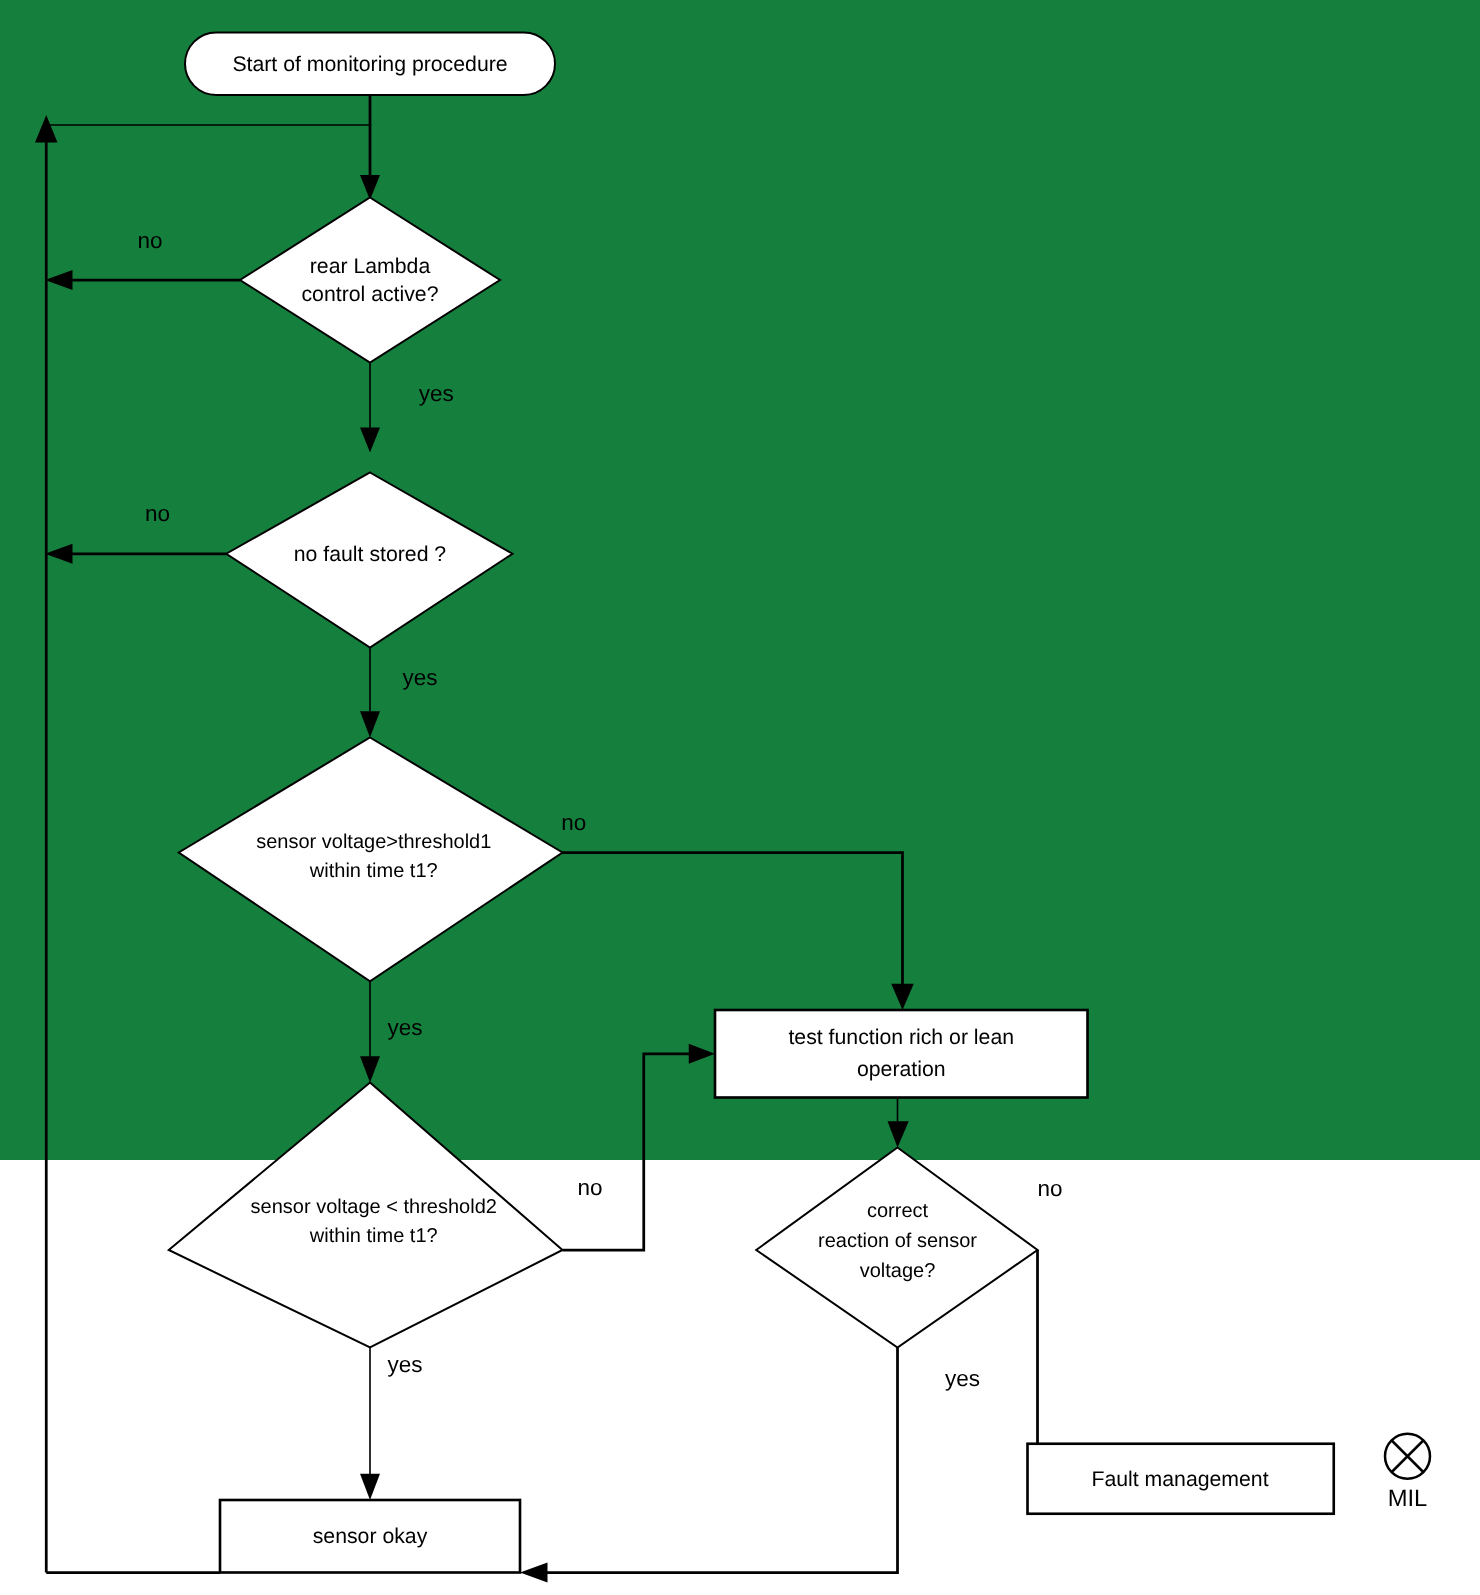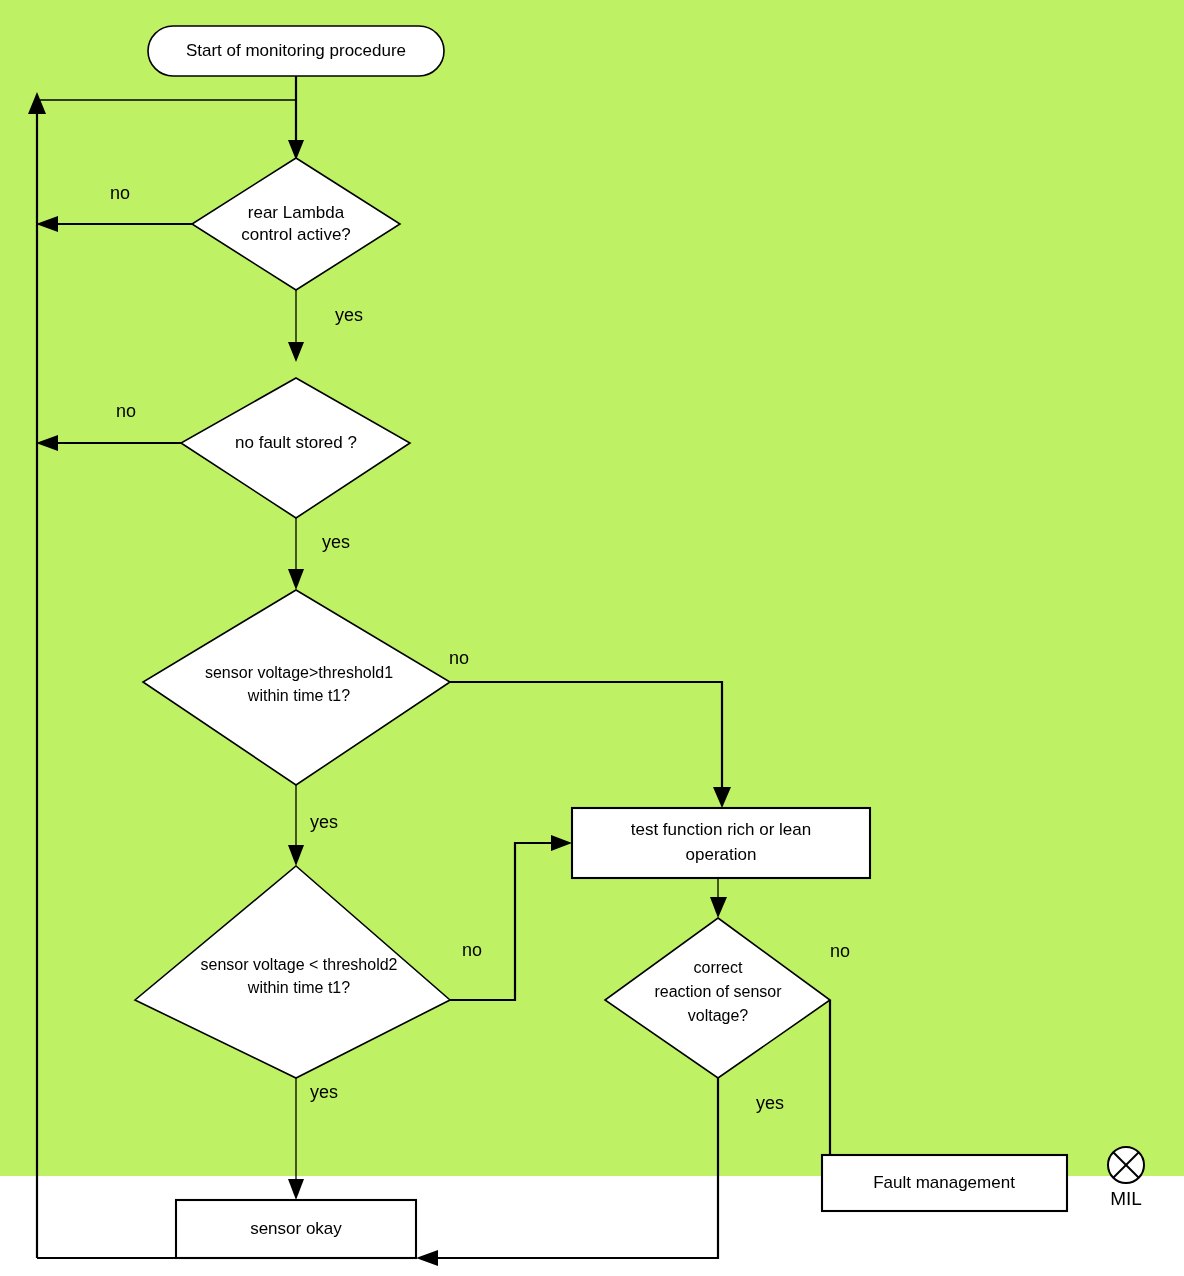--- a/index.html
+++ b/index.html
@@ -10,22 +10,22 @@
   }
   body {
     width: 1184px;
     height: 1276px;
     font-family: "Liberation Sans", sans-serif;
     overflow: hidden;
   }
   #flowchart-root {
     position: relative;
     width: 1184px;
-    height: 1176px;
-    background: #bef264;
+    height: 928px;
+    background: #15803d;
   }
   svg.diagram {
     display: block;
     width: 1184px;
     height: 1276px;
   }
   .shape-outline {
     fill: #ffffff;
     stroke: #000000;
     stroke-width: 1.6;

